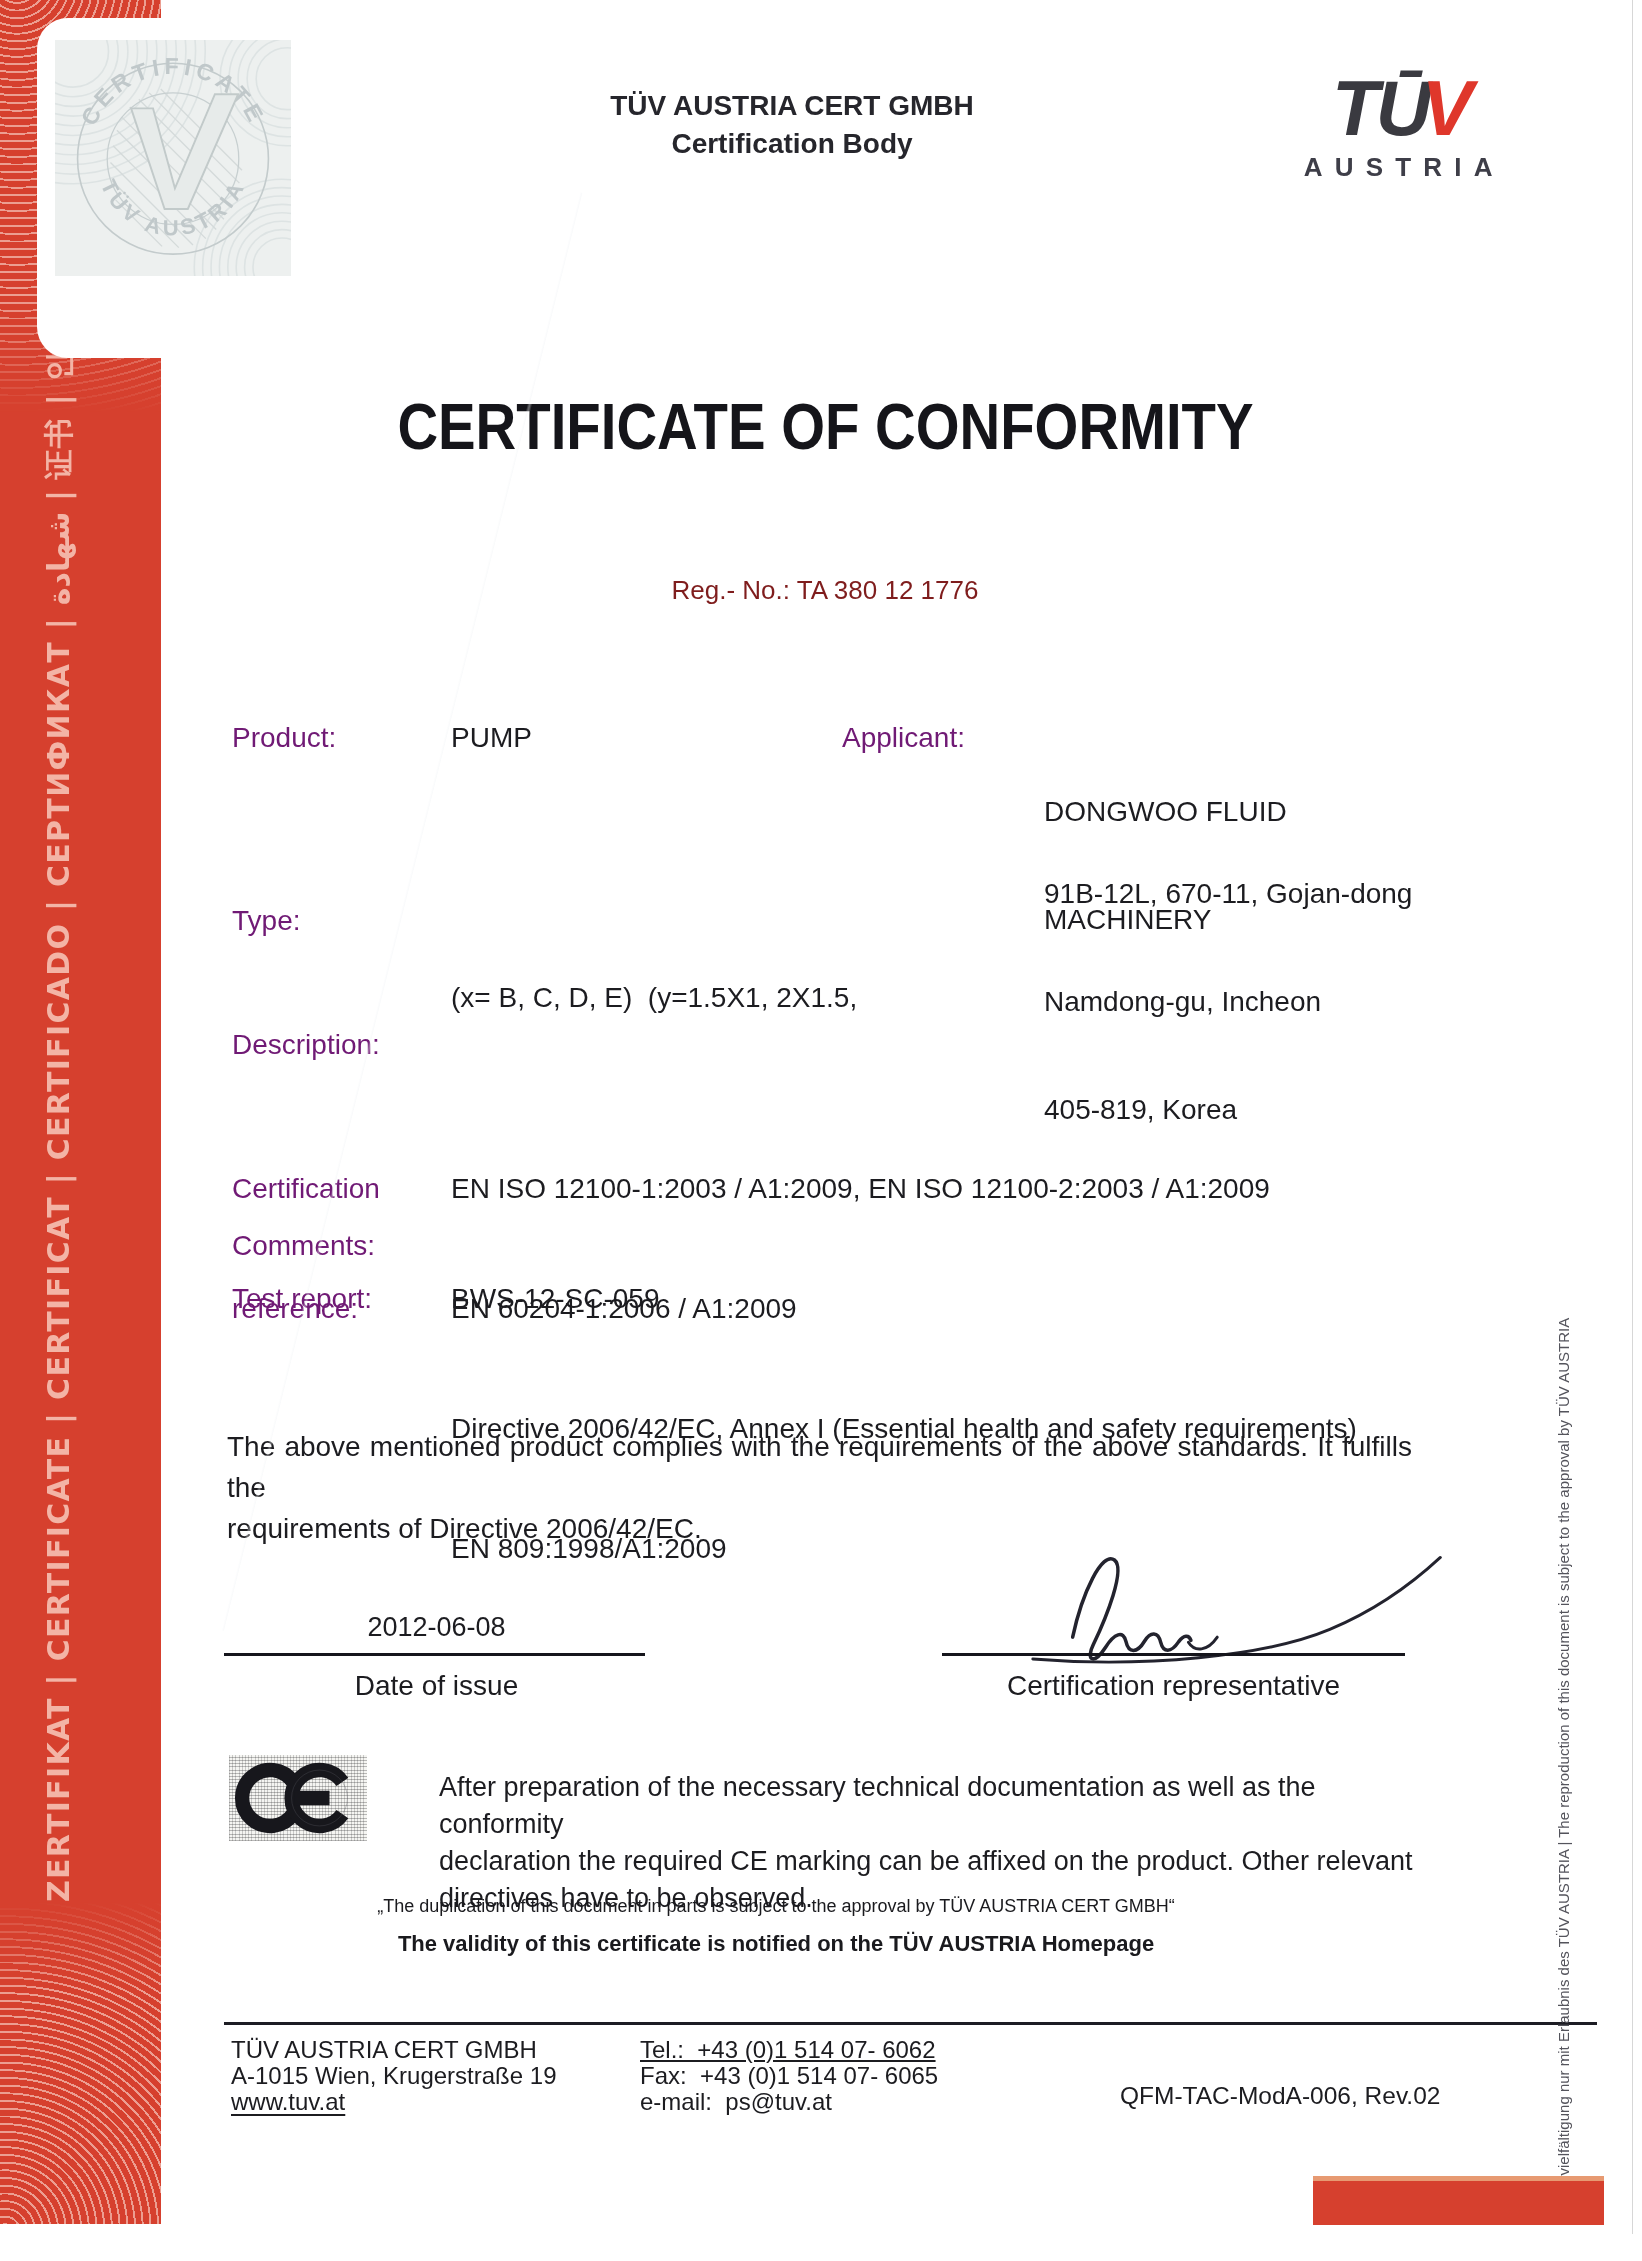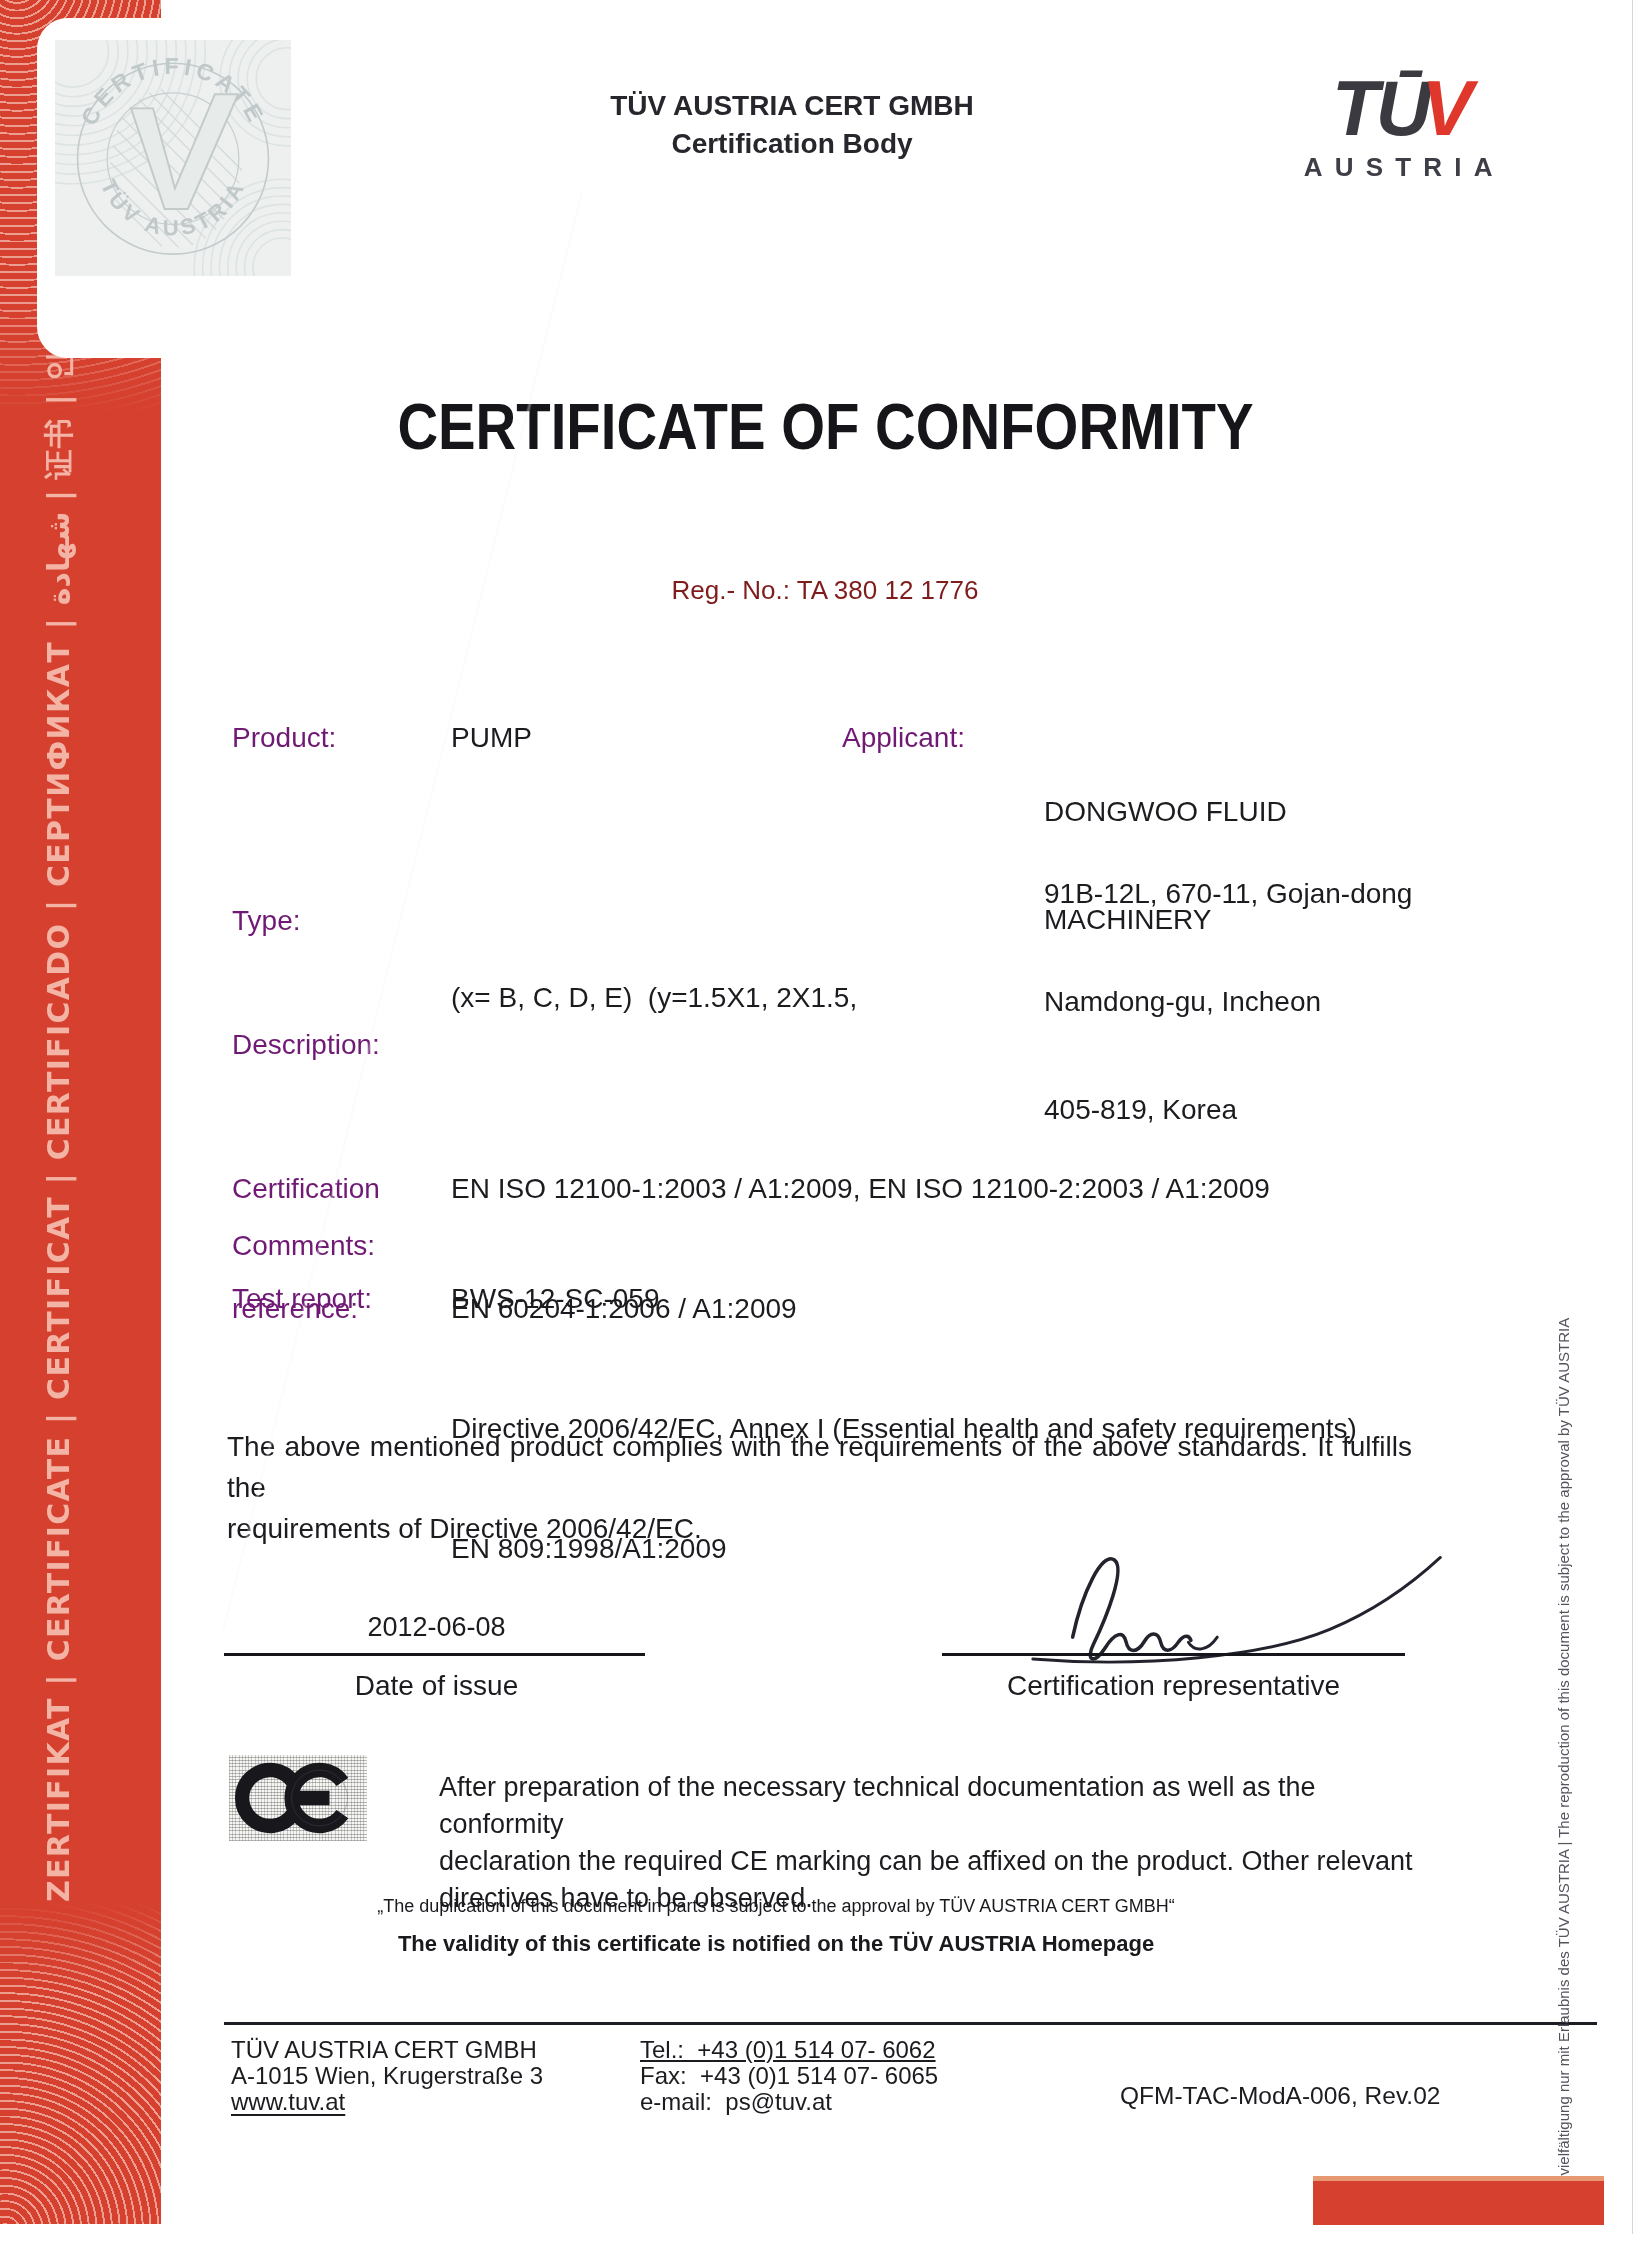--- a/index.html
+++ b/index.html
@@ -267,21 +267,21 @@
     <div>After preparation of the necessary technical documentation as well as the conformity</div>
     <div>declaration the required CE marking can be affixed on the product. Other relevant</div>
     <div>directives have to be observed.</div>
   </div>
 
   <div class="abs" id="notice1">„The duplication of this document in parts is subject to the approval by TÜV AUSTRIA CERT GMBH“</div>
   <div class="abs" id="notice2">The validity of this certificate is notified on the TÜV AUSTRIA Homepage</div>
 
   <div class="abs" id="footer-rule"></div>
   <div class="abs f-line" id="f-org">TÜV AUSTRIA CERT GMBH</div>
-  <div class="abs f-line" id="f-addr">A-1015 Wien, Krugerstraße 3</div>
+  <div class="abs f-line" id="f-addr">A-1015 Wien, Krugerstraße 19</div>
   <div class="abs f-line" id="f-web">www.tuv.at</div>
   <div class="abs f-line" id="f-tel">Tel.:  +43 (0)1 514 07- 6062</div>
   <div class="abs f-line" id="f-fax">Fax:  +43 (0)1 514 07- 6065</div>
   <div class="abs f-line" id="f-email">e-mail:  ps@tuv.at</div>
   <div class="abs" id="doc-code">QFM-TAC-ModA-006, Rev.02</div>
 
   <div class="abs" id="edge-note">Vervielfältigung nur mit Erlaubnis des TÜV AUSTRIA | The reproduction of this document is subject to the approval by TÜV AUSTRIA</div>
   <div class="abs" id="br-bar"></div>
   <div class="abs" id="scan-line"></div>
   <div class="abs" id="crease"></div>

